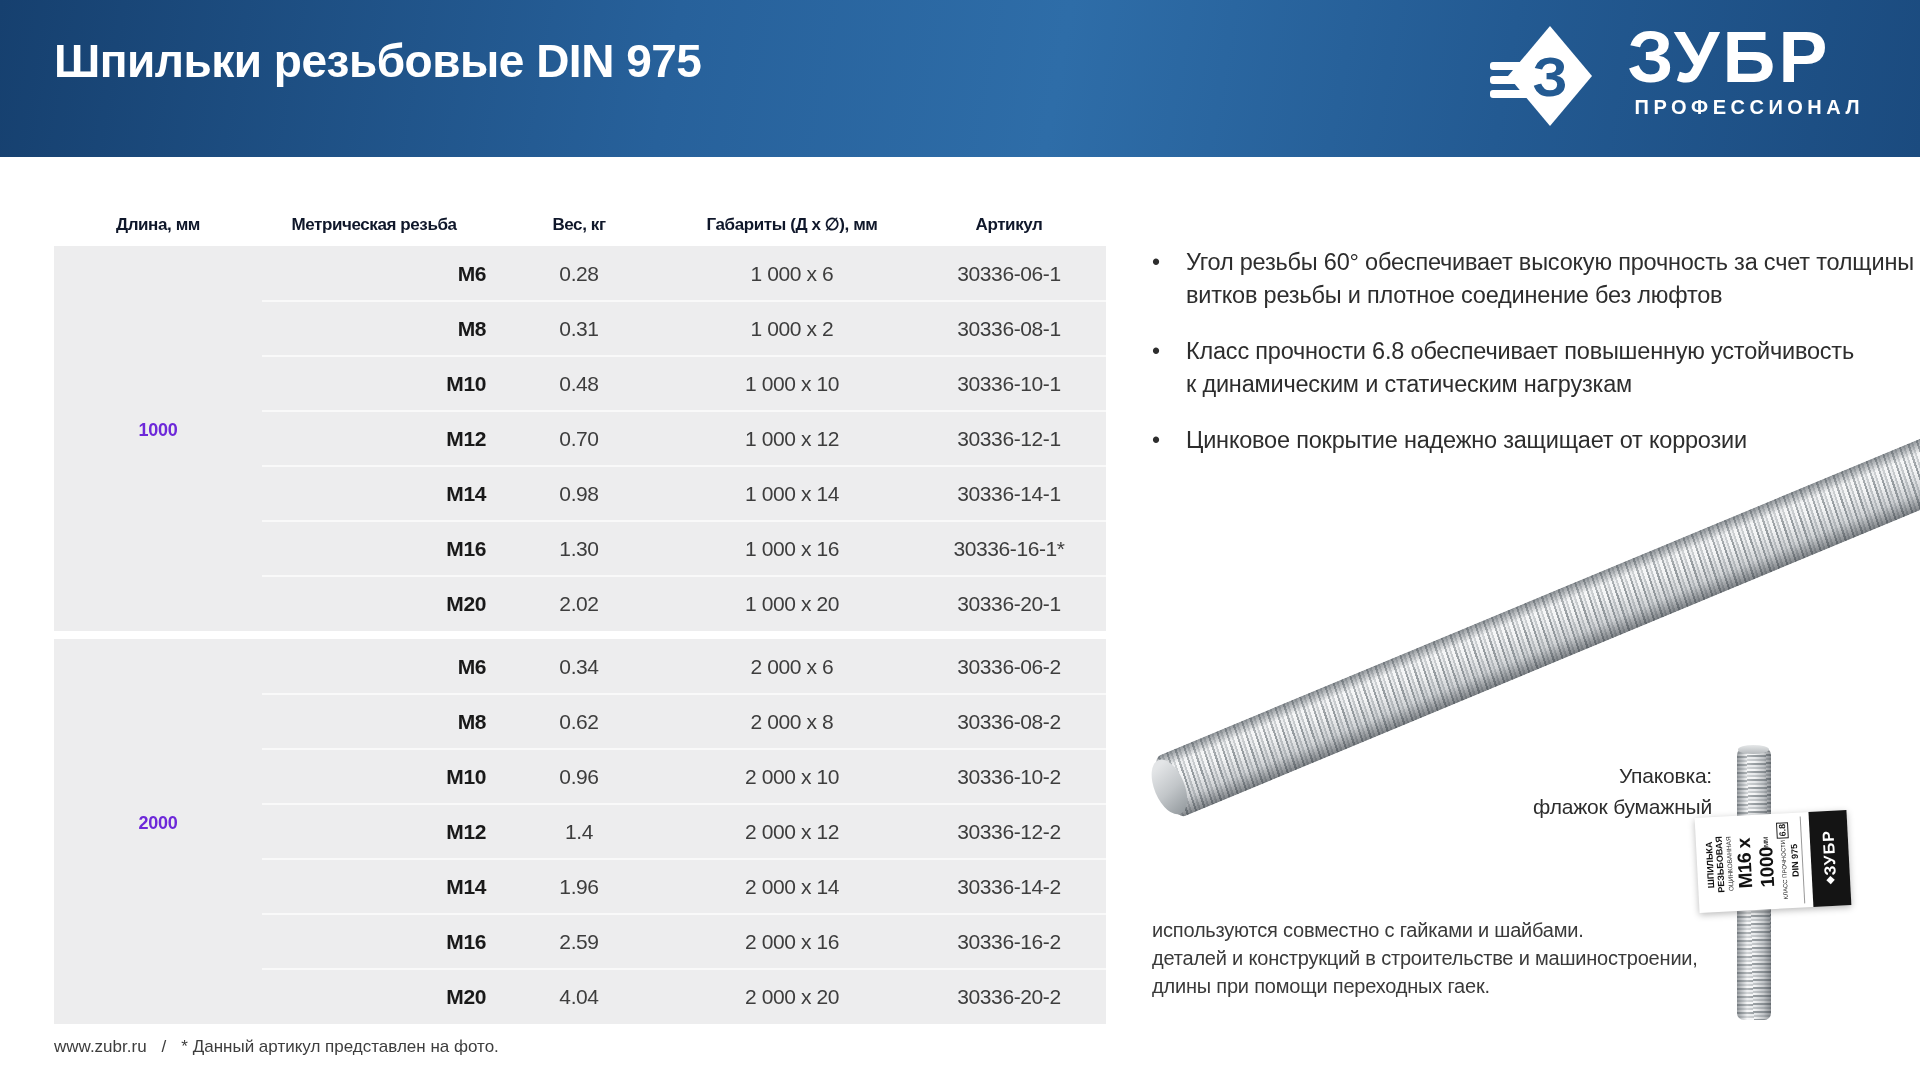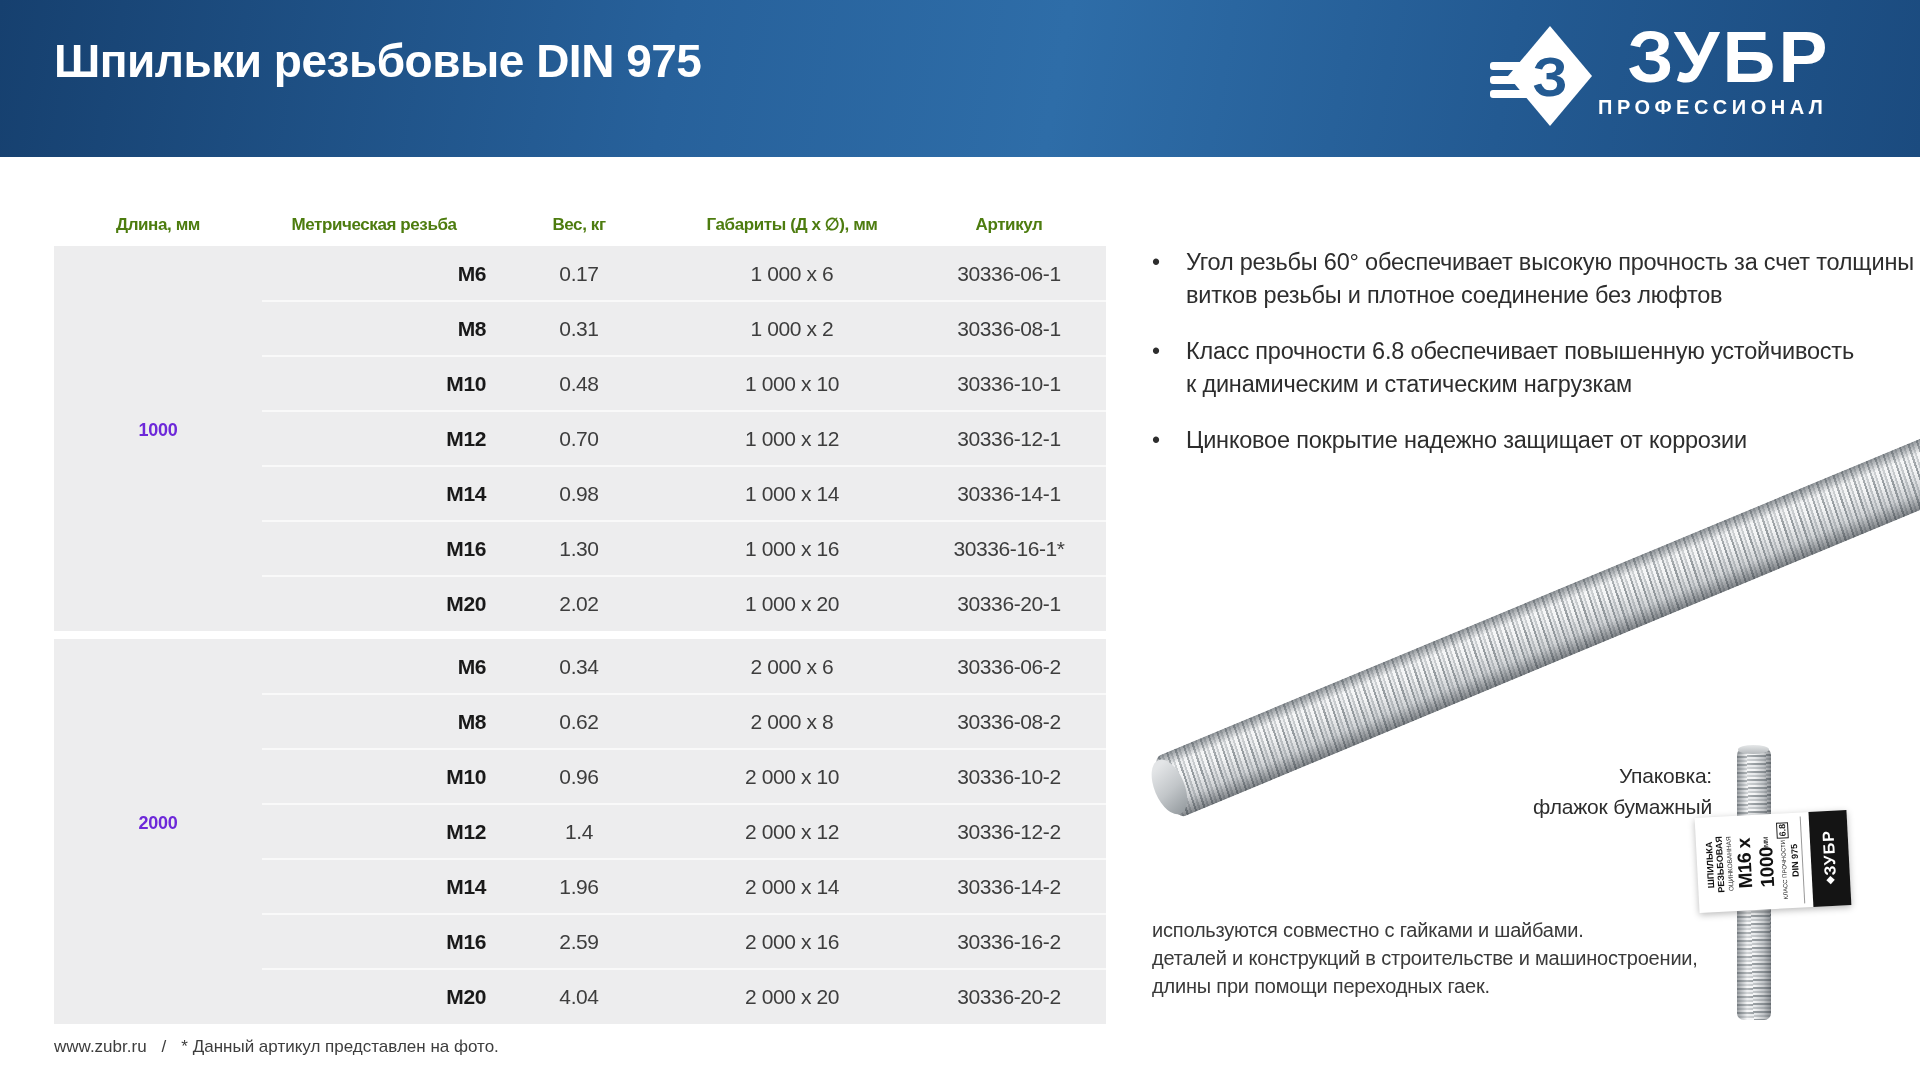--- a/index.html
+++ b/index.html
@@ -19,31 +19,31 @@
     position:absolute; left:54px; top:34px;
     font-size:46px; font-weight:bold; color:#fff; letter-spacing:-0.5px;
   }
   .logo { position:absolute; left:1488px; top:14px; width:380px; height:128px; }
   .logo svg { position:absolute; left:0; top:0; }
   .brand-word {
     position:absolute; left:110px; top:2px; width:262px; text-align:center;
     font-size:72px; font-weight:800; color:#fff; letter-spacing:3px; transform:scaleX(1.02);
   }
   .brand-tagline {
-    position:absolute; left:110px; top:82px; width:266px; 
+    position:absolute; left:110px; top:82px; width:266px; text-align:right;
     font-size:20px; font-weight:bold; color:#fff; letter-spacing:4.5px;
   }
 
   
   .tbl { position:absolute; left:54px; top:203px; width:1052px; }
   .thead {
     display:grid; grid-template-columns:208px 224px 186px 240px 194px;
     height:43px; align-items:center;
   }
-  .th { text-align:center; font-size:17px; font-weight:bold; color:#4d7c0f; letter-spacing:-0.4px; }
+  .th { text-align:center; font-size:17px; font-weight:bold; color:#0f172a; letter-spacing:-0.4px; }
   .group { position:relative; background:#ededee; margin-bottom:8px; }
   .row {
     display:grid; grid-template-columns:208px 224px 186px 240px 194px;
     height:55px; align-items:center;
   }
   .cell { text-align:center; font-size:21px; color:#3d3d3d; letter-spacing:-0.4px; }
   .cell.thread { font-weight:bold; color:#191919;text-align:right; }
   .glabel {
     position:absolute; left:0; top:0; bottom:17px; width:208px;
     display:flex; align-items:center; justify-content:center;
@@ -146,21 +146,21 @@
         <div class="th">Вес, кг</div>
         <div class="th">Габариты (Д х ∅), мм</div>
         <div class="th">Артикул</div>
       </div>
     <div>
         <div class="group">
           <div class="glabel">1000</div>
           <div class="row">
             <div class="cell"></div>
             <div class="cell thread">М6</div>
-            <div class="cell">0.17</div>
+            <div class="cell">0.28</div>
             <div class="cell">1 000 x 6</div>
             <div class="cell">30336-06-1</div>
           </div>
           <div class="sep" style="top: 54px;"></div>
           <div class="row">
             <div class="cell"></div>
             <div class="cell thread">М8</div>
             <div class="cell">0.31</div>
             <div class="cell">1 000 x 2</div>
             <div class="cell">30336-08-1</div>

